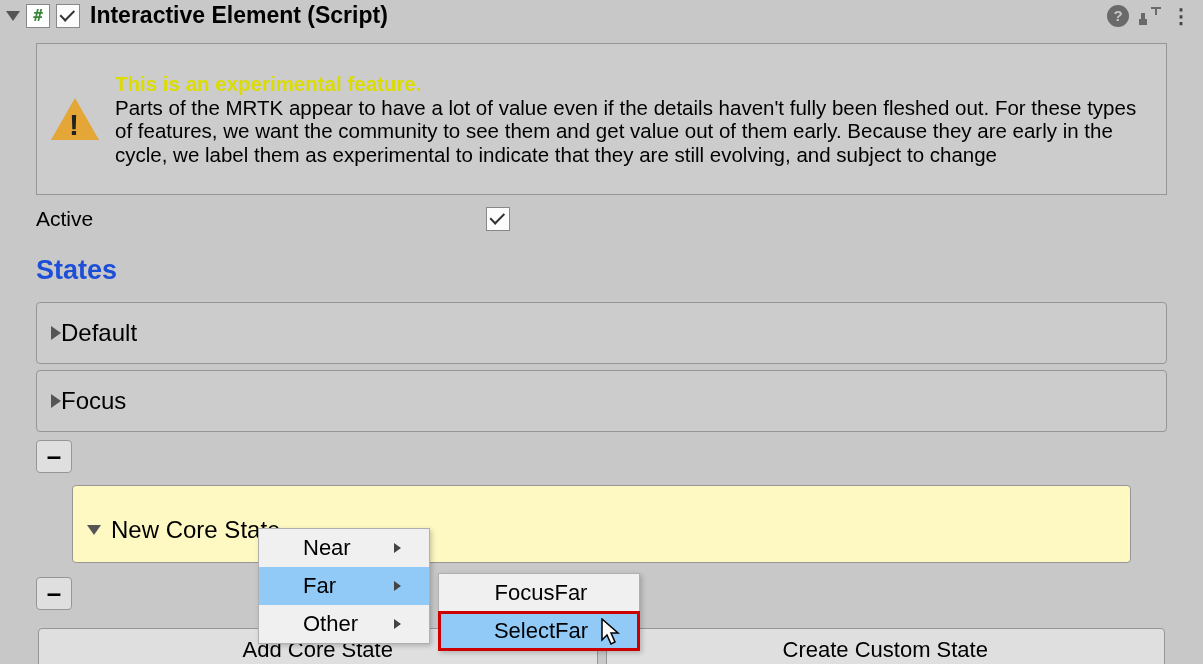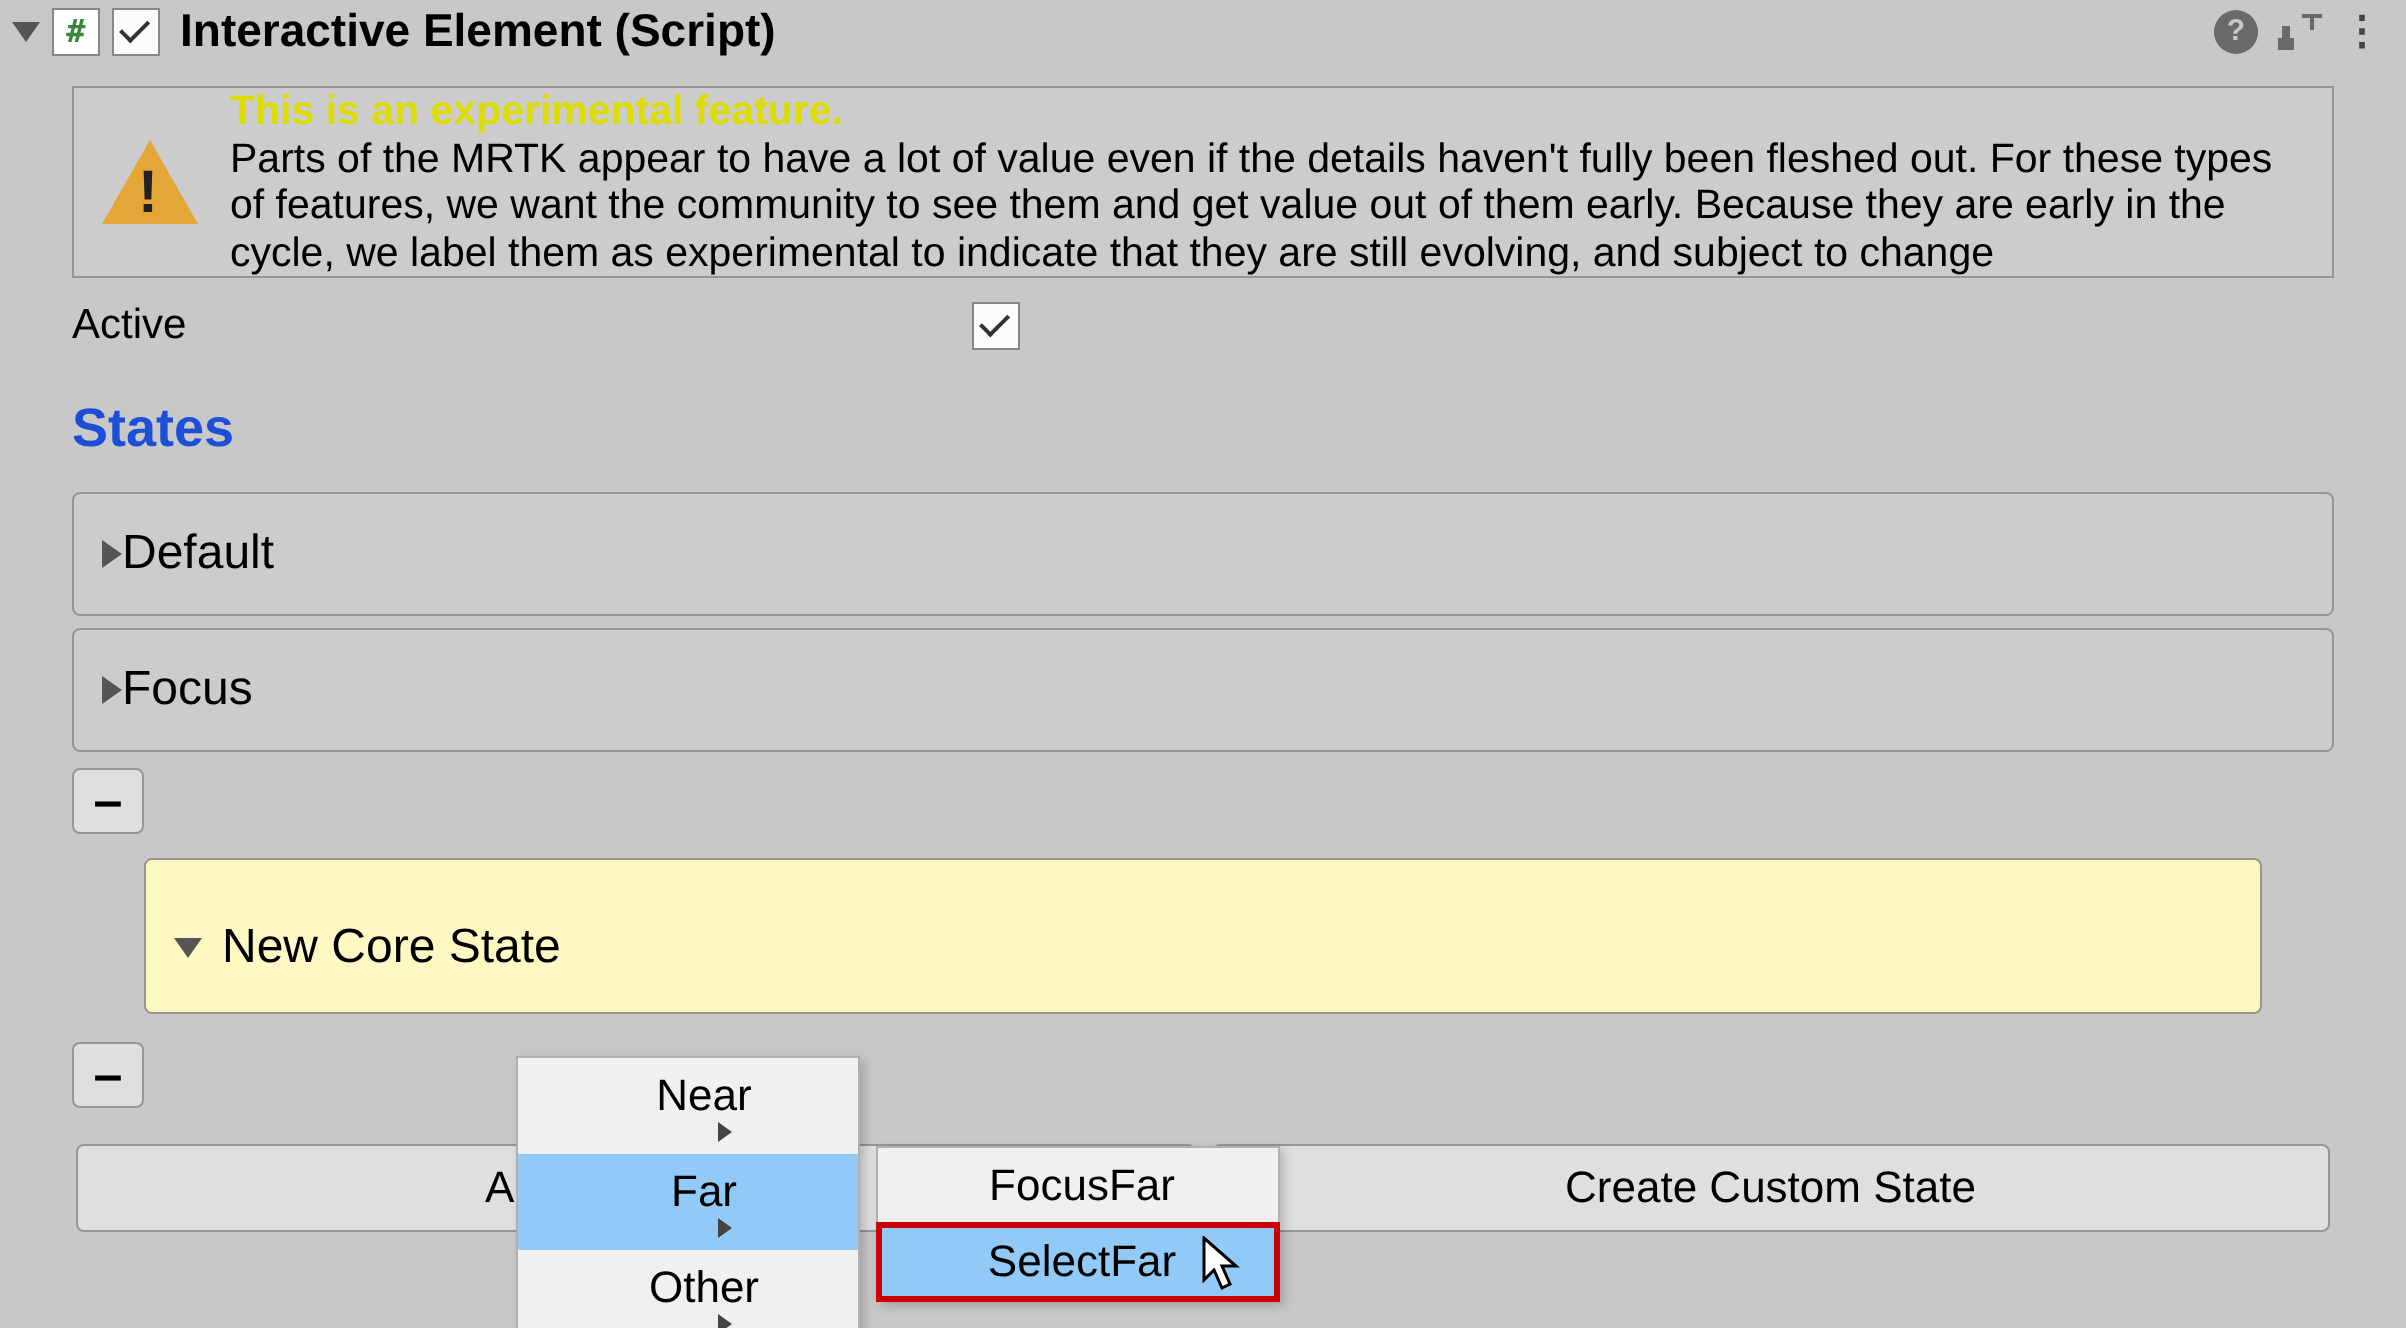--- a/index.html
+++ b/index.html
@@ -103,21 +103,21 @@
       cursor: pointer;
       color: #444;
     }
     .warning-box {
       margin: 6px 36px 10px 36px;
       border: 1px solid #969696;
       border-radius: 0;
       background: #cccccc;
       display: flex;
       align-items: center;
-      padding: 0 14px;
+      padding: 28px 14px;
       gap: 16px;
       justify-content: space-between;
     }
     .warning-icon {
       width: 48px;
       height: 42px;
       flex-shrink: 0;
     }
     .warning-triangle {
       width: 0;
@@ -240,21 +240,20 @@
       z-index: 100;
     }
     .context-menu-item {
       padding: 6px 28px 6px 44px;
       font-size: 22px;
       cursor: pointer;
       display: flex;
       justify-content: space-between;
       align-items: center;
       min-width: 170px;
-      flex-direction: column;
     }
     .context-menu-item.highlighted {
       background: #91c9f7;
     }
     .submenu-arrow {
       width: 0;
       height: 0;
       border-top: 5px solid transparent;
       border-bottom: 5px solid transparent;
       border-left: 7px solid #444;

